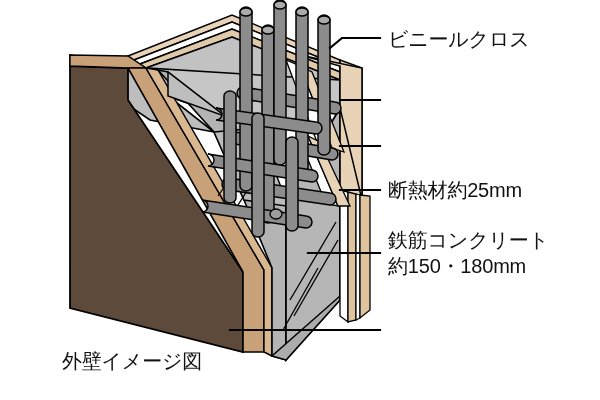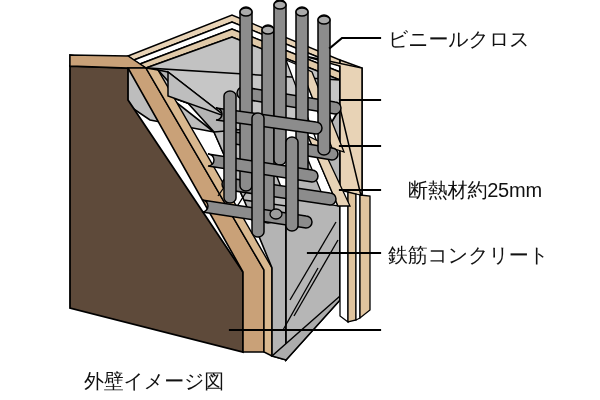--- a/index.html
+++ b/index.html
@@ -169,24 +169,25 @@
     </g>
 
   </svg>
 
   <div class="label" style="left:388px; top:27px;">
     <div>ビニールクロス</div>
   </div>
 
 
 
-  <div class="label" style="left:408px; top:178px;">
+  <div class="label" style="left:388px; top:178px;">
     <div>断熱材約25mm</div>
   </div>
 
-  <div class="label two-line" style="left:388px; top:227px;margin-top:15px;">
+  <div class="label two-line" style="left:388px; top:227px;">
     <div>鉄筋コンクリート</div>
+    <div>約150・180mm</div>
   </div>
 
 
-  <div class="caption" style="left:62px; top:368px;margin-left:22px;">外壁イメージ図</div>
+  <div class="caption" style="left:62px; top:348px;">外壁イメージ図</div>
 
 </div>
 
 </body></html>

